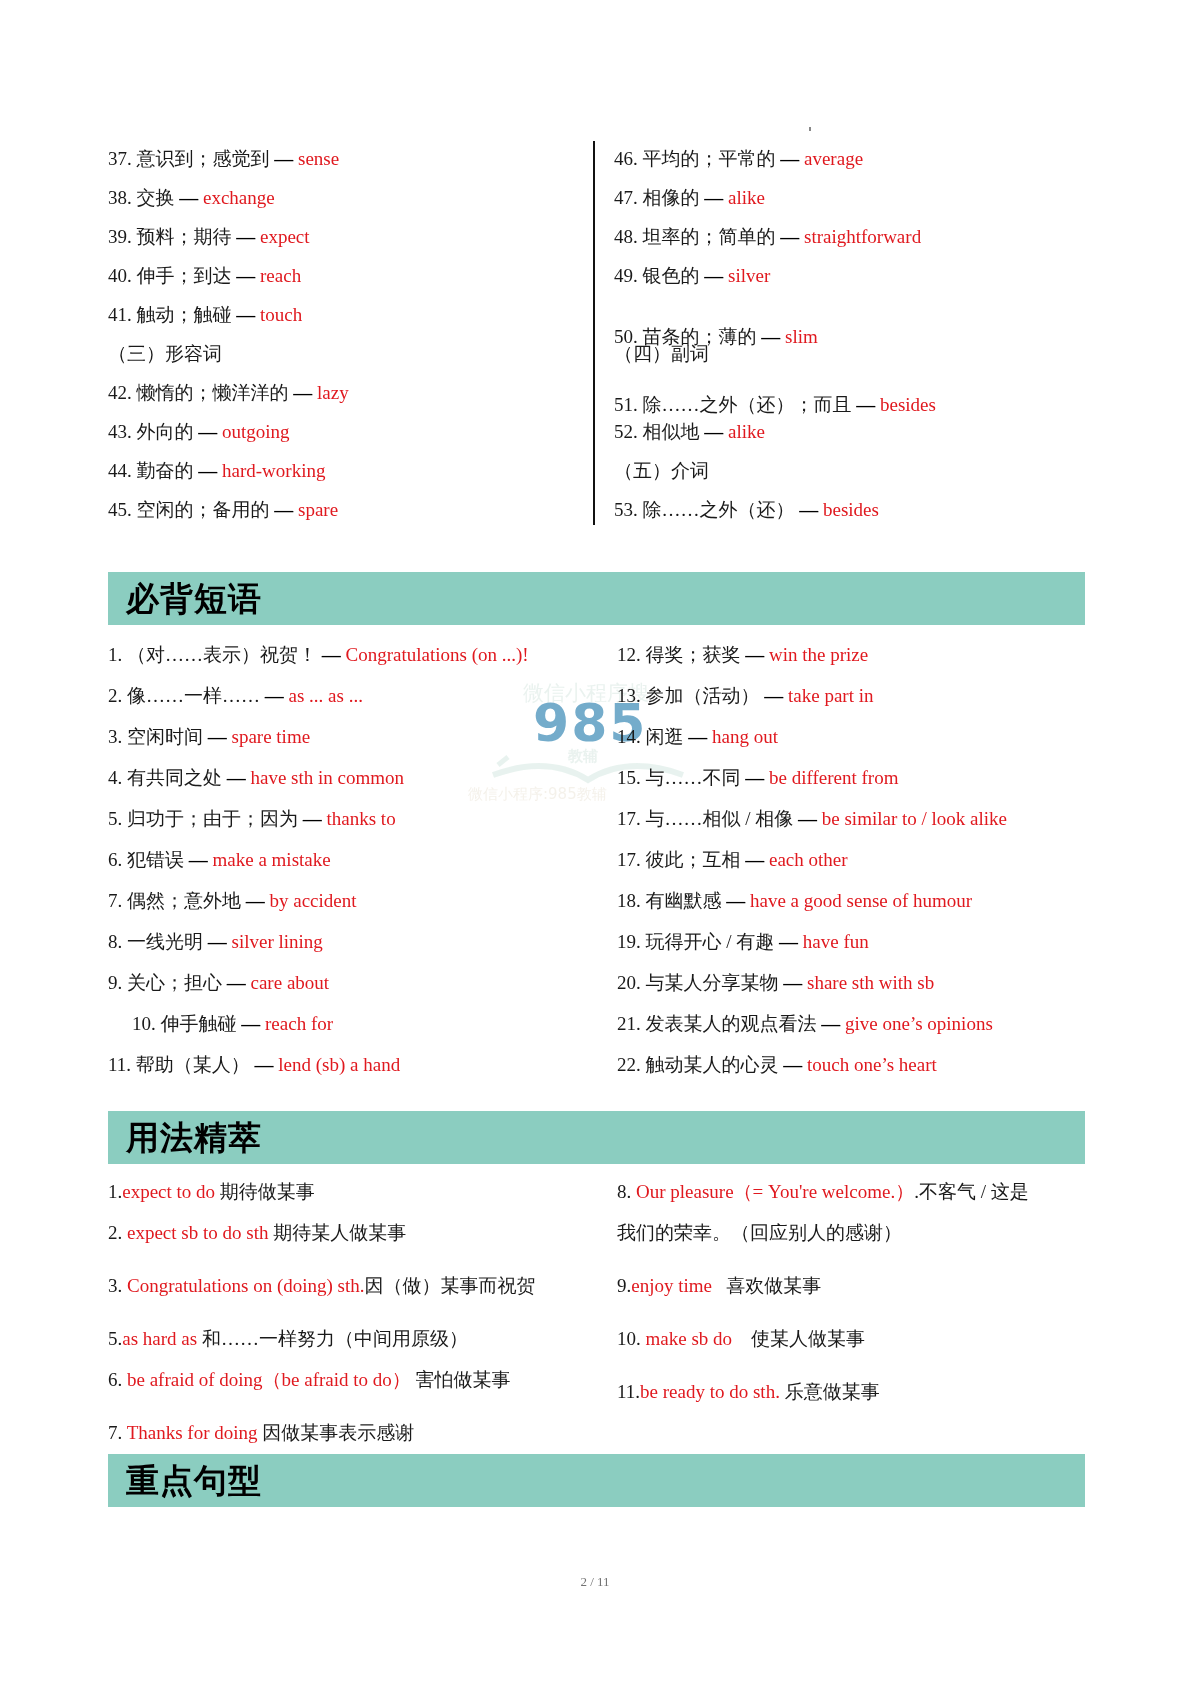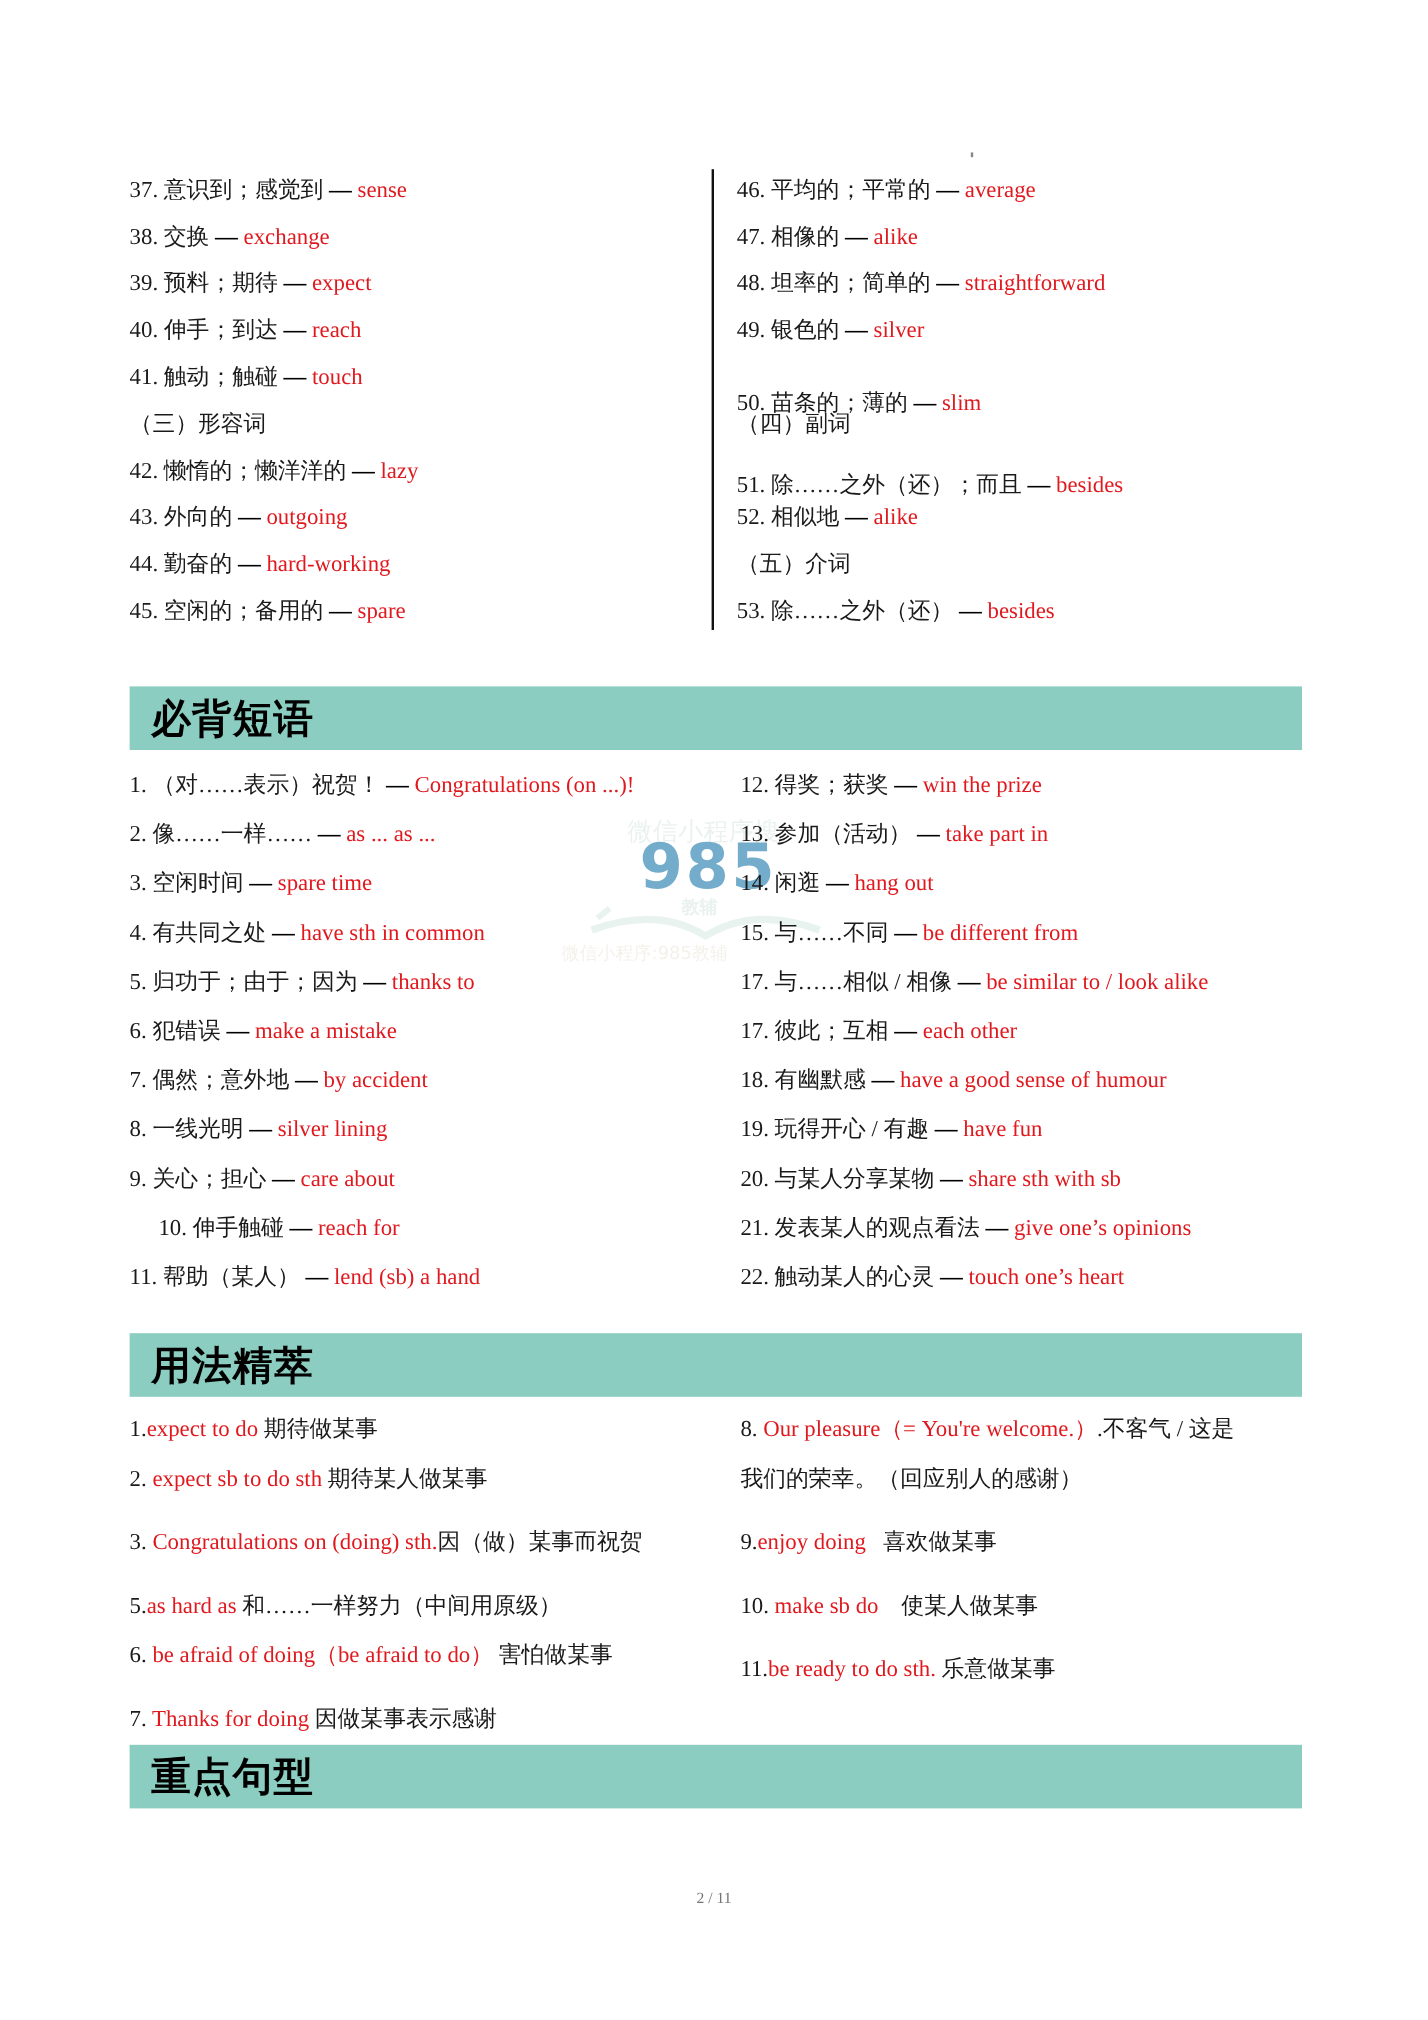--- a/index.html
+++ b/index.html
@@ -346,21 +346,21 @@
 
   <div>
     <div class="abs line" style="left:617px; top:1180px;">
       <span class="num">8.</span>
       <span class="en">Our pleasure（= You're welcome.）</span><span class="cn">.不客气 / 这是</span>
     </div>
     <div class="abs line" style="left:617px; top:1221px;">
       <span class="cn">我们的荣幸。（回应别人的感谢）</span>
     </div>
     <div class="abs line" style="left:617px; top:1274px;">
-      <span class="num">9.</span><span class="en">enjoy doing</span>
+      <span class="num">9.</span><span class="en">enjoy time</span>
       &nbsp;&nbsp;<span class="cn">喜欢做某事</span>
     </div>
     <div class="abs line" style="left:617px; top:1327px;">
       <span class="num">10.</span>
       <span class="en">make sb do</span>
       &nbsp;&nbsp;&nbsp;<span class="cn">使某人做某事</span>
     </div>
     <div class="abs line" style="left:617px; top:1380px;">
       <span class="num">11.</span><span class="en">be ready to do sth.</span>
       <span class="cn">乐意做某事</span>

